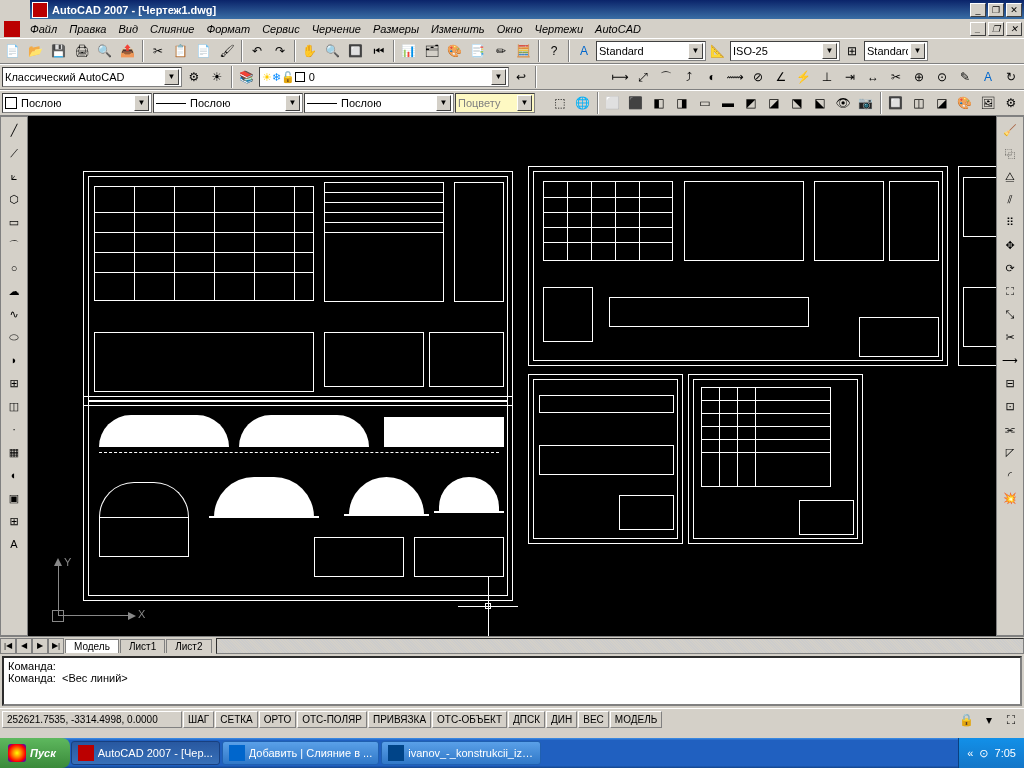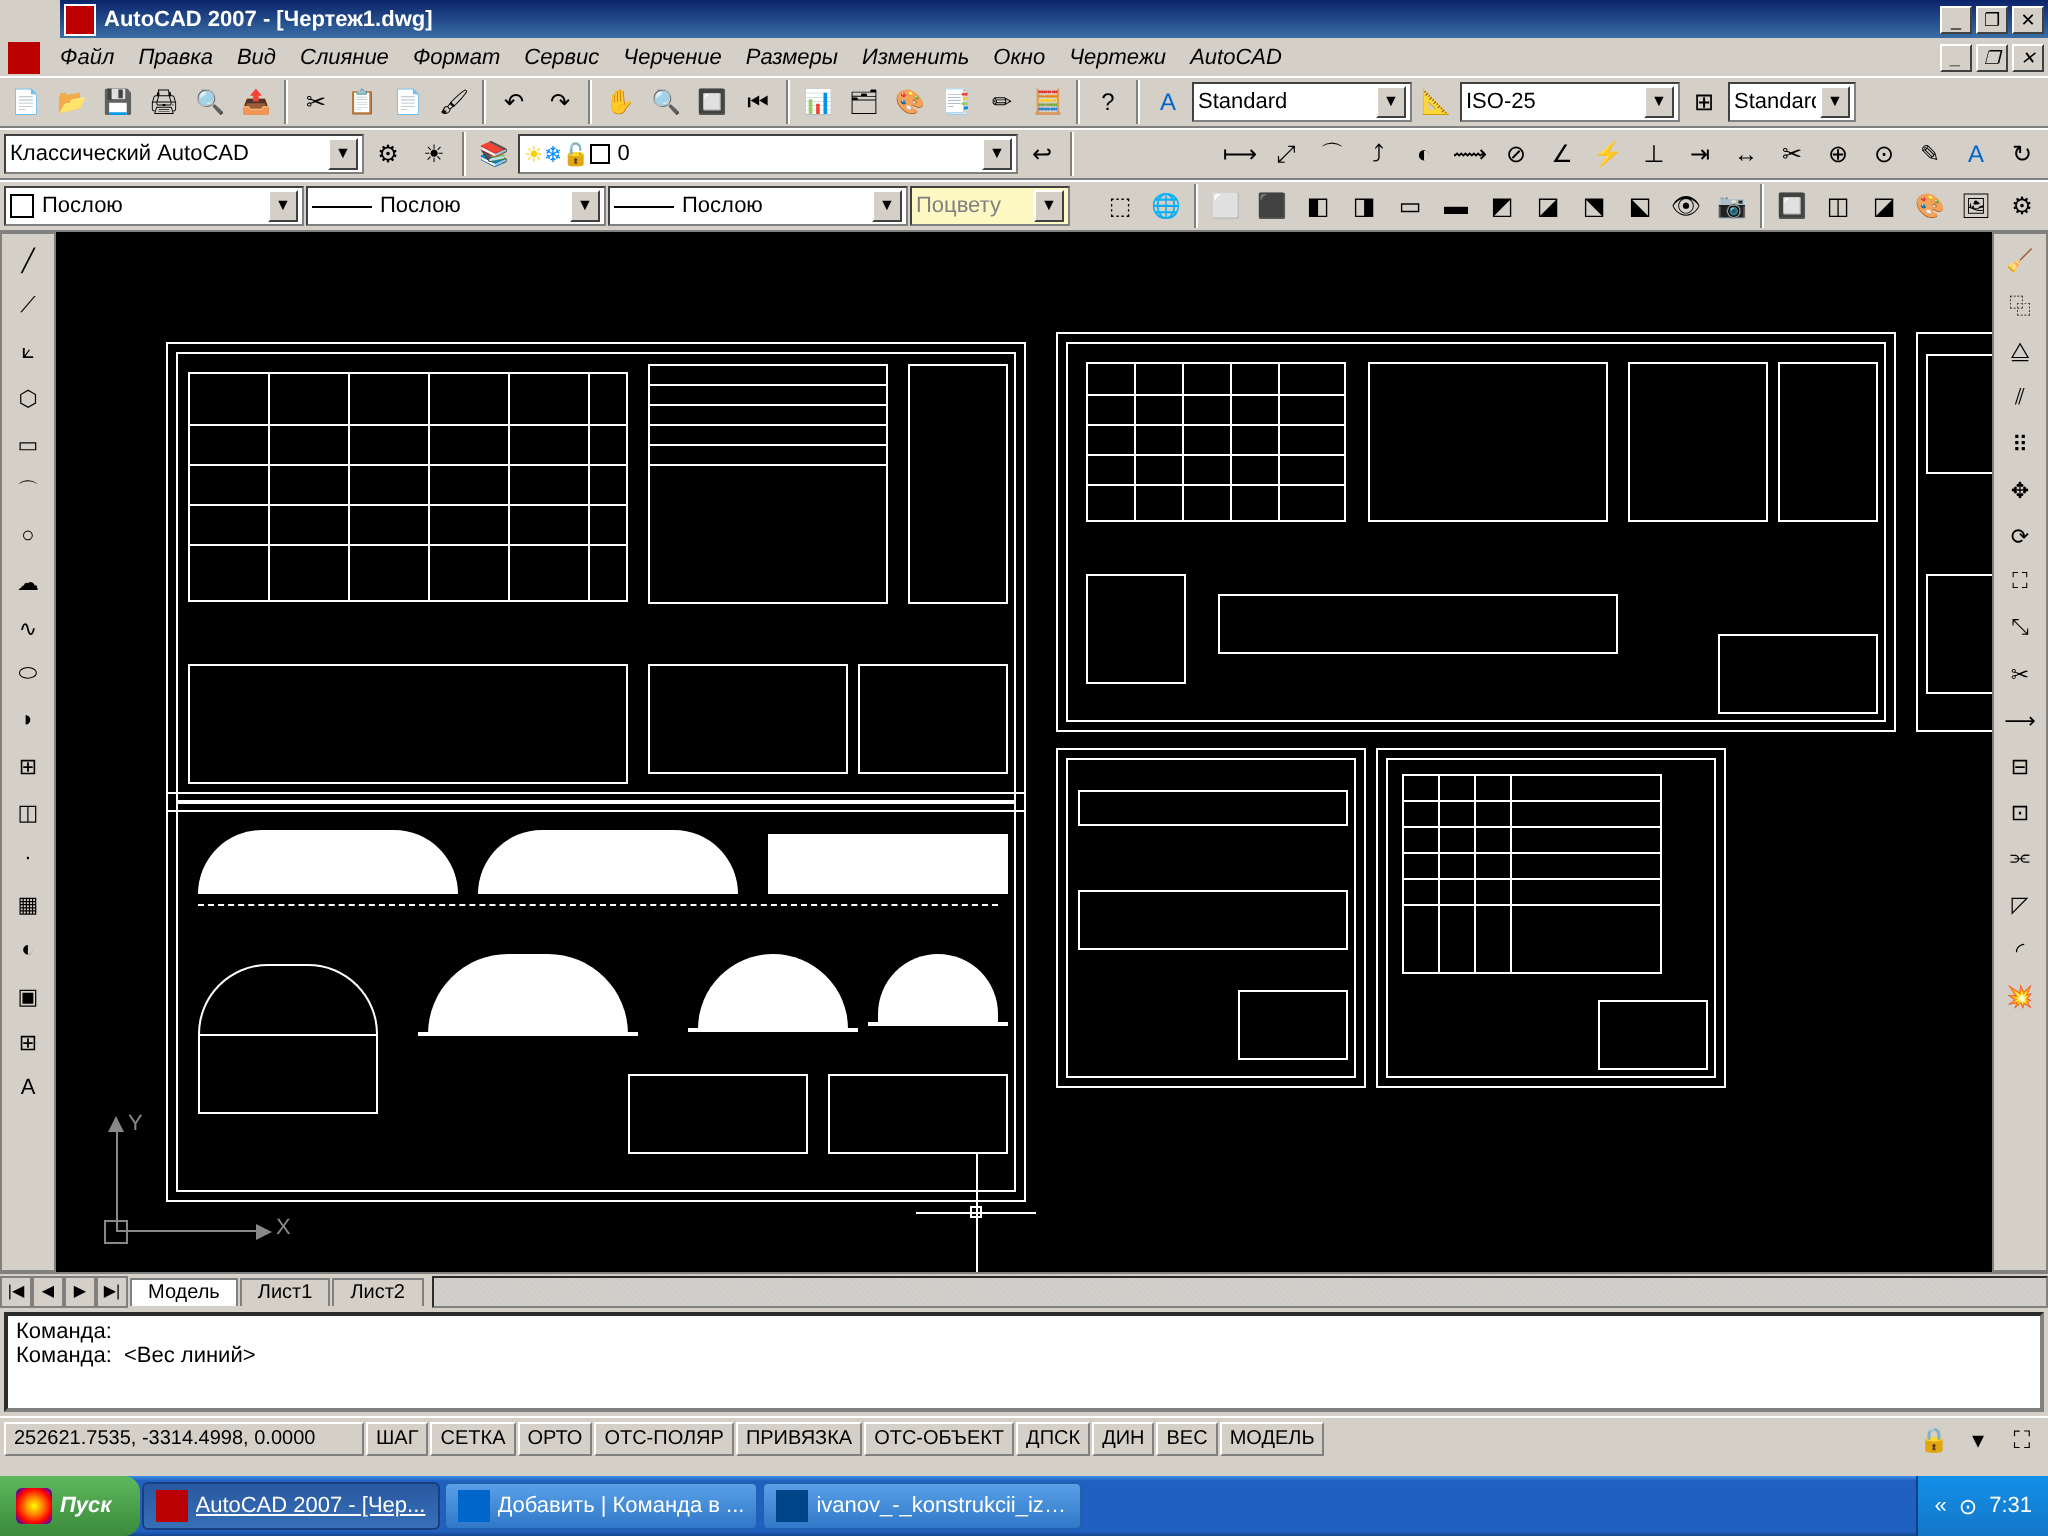--- a/index.html
+++ b/index.html
@@ -38,21 +38,21 @@
 .tab.active { background:#fff; font-weight:normal; }
 .cmdarea { height:50px; background:#fff; border:2px inset #808080; margin:2px; padding:2px 4px; font-family:'Courier New',monospace; font-size:12px; overflow:hidden; }
 .cmdline { white-space:pre; }
 .statusbar { height:22px; background:#d4d0c8; display:flex; align-items:center; padding:0 2px; gap:0; border-top:1px solid #fff; }
 .statuscell { padding:2px 4px; border:1px solid #808080; border-top-color:#fff; border-left-color:#fff; margin-right:1px; font-size:10px; background:#d4d0c8; }
 .statuscell.coord { width:180px; text-align:left; }
 .taskbar { position:absolute; bottom:0; left:0; right:0; height:30px; background:linear-gradient(#3e90e8,#2060c0 8%,#2060c0 92%,#13458b); display:flex; align-items:center; }
 .startbtn { height:30px; padding:0 14px 0 8px; background:linear-gradient(#5eb85e,#3a8a3a); color:#fff; font-weight:bold; font-style:italic; display:flex; align-items:center; border-radius:0 8px 8px 0; font-size:13px; }
 .startbtn .sico { width:18px; height:18px; background:radial-gradient(#ff0,#f80,#f00,#00f); border-radius:3px; margin-right:4px; }
 .taskbtn { height:24px; margin:0 1px; padding:0 6px; background:linear-gradient(#5aa0e8,#3078c8); color:#fff; border:1px solid #2060b0; border-radius:3px; display:flex; align-items:center; gap:4px; max-width:160px; font-size:11px; }
-.taskbtn.active { background:linear-gradient(#2858a0,#3870b8); border-color:#184080;text-decoration:underline; }
+.taskbtn.active { background:linear-gradient(#2858a0,#3870b8); border-color:#184080; }
 .taskbtn .tico { width:16px; height:16px; background:#fff; flex-shrink:0; }
 .tray { margin-left:auto; height:30px; background:linear-gradient(#1290e8,#1476c8); display:flex; align-items:center; padding:0 8px; gap:6px; color:#fff; border-left:1px solid #0a4080; }
 .gridcell { position:absolute; border:1px solid #fff; }
 .dashline { position:absolute; border-top:1px dashed #fff; }
 .arch { position:absolute; background:#fff; }
 </style>
 </head>
 <body>
 
 <div class="titlebar">
@@ -409,24 +409,24 @@
   <div class="startbtn">
     <div class="sico"></div>
     <span>Пуск</span>
   </div>
   <div class="taskbtn active">
     <div class="tico" style="background:#b00"></div>
     <span style="overflow:hidden;text-overflow:ellipsis;white-space:nowrap">AutoCAD 2007 - [Чер...</span>
   </div>
   <div class="taskbtn">
     <div class="tico" style="background:#06c"></div>
-    <span style="overflow:hidden;text-overflow:ellipsis;white-space:nowrap">Добавить | Команда в ...</span>
+    <span style="overflow:hidden;text-overflow:ellipsis;white-space:nowrap">Добавить | Слияние в ...</span>
   </div>
   <div class="taskbtn">
     <div class="tico" style="background:#048"></div>
     <span style="overflow:hidden;text-overflow:ellipsis;white-space:nowrap">ivanov_-_konstrukcii_iz_...</span>
   </div>
   <div class="tray">
     <span>«</span>
     <span>⊙</span>
-    <span>7:31</span>
+    <span>7:05</span>
   </div>
 </div>
 
 </body></html>

